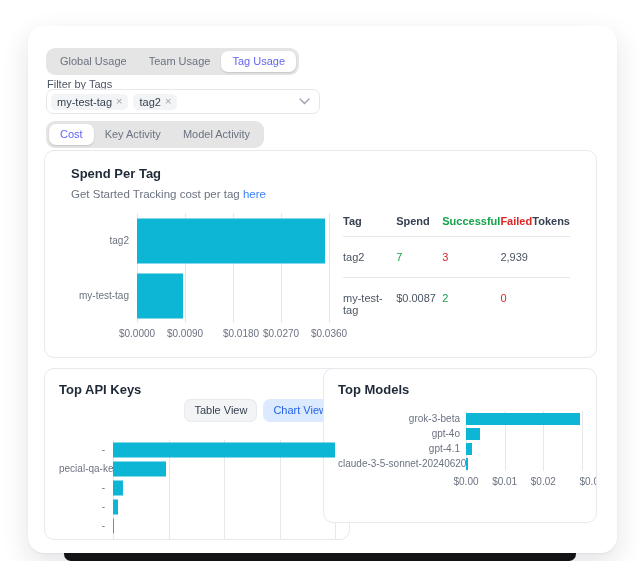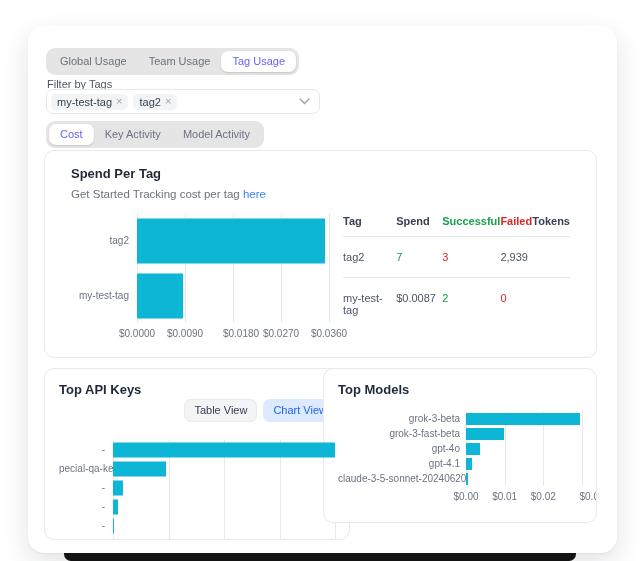--- a/index.html
+++ b/index.html
@@ -231,26 +231,20 @@
               <div class="gline" style="left: 66.6667%; background: rgb(230, 232, 235);"></div>
               <div class="gline" style="left: 100%; background: rgb(230, 232, 235);"></div>
             </div>
             <div class="crow" style="height: 15px;">
               <div class="clabel" style="width: 122px;">grok-3-beta</div>
               <div class="ctrack" style="height: 15px; margin-left: 6px;">
                 <div class="cbar" style="height: 12px; width: 98.3333%; background: rgb(12, 182, 212);"></div>
               </div>
             </div>
             <div class="crow" style="height: 15px;">
-              <div class="clabel" style="width: 122px;">grok-3-fast-beta</div>
-              <div class="ctrack" style="height: 15px; margin-left: 6px;">
-                <div class="cbar" style="height: 12px; width: 32.6667%; background: rgb(12, 182, 212);"></div>
-              </div>
-            </div>
-            <div class="crow" style="height: 15px;">
               <div class="clabel" style="width: 122px;">gpt-4o</div>
               <div class="ctrack" style="height: 15px; margin-left: 6px;">
                 <div class="cbar" style="height: 12px; width: 12%; background: rgb(12, 182, 212);"></div>
               </div>
             </div>
             <div class="crow" style="height: 15px;">
               <div class="clabel" style="width: 122px;">gpt-4.1</div>
               <div class="ctrack" style="height: 15px; margin-left: 6px;">
                 <div class="cbar" style="height: 12px; width: 5%; background: rgb(12, 182, 212);"></div>
               </div>

